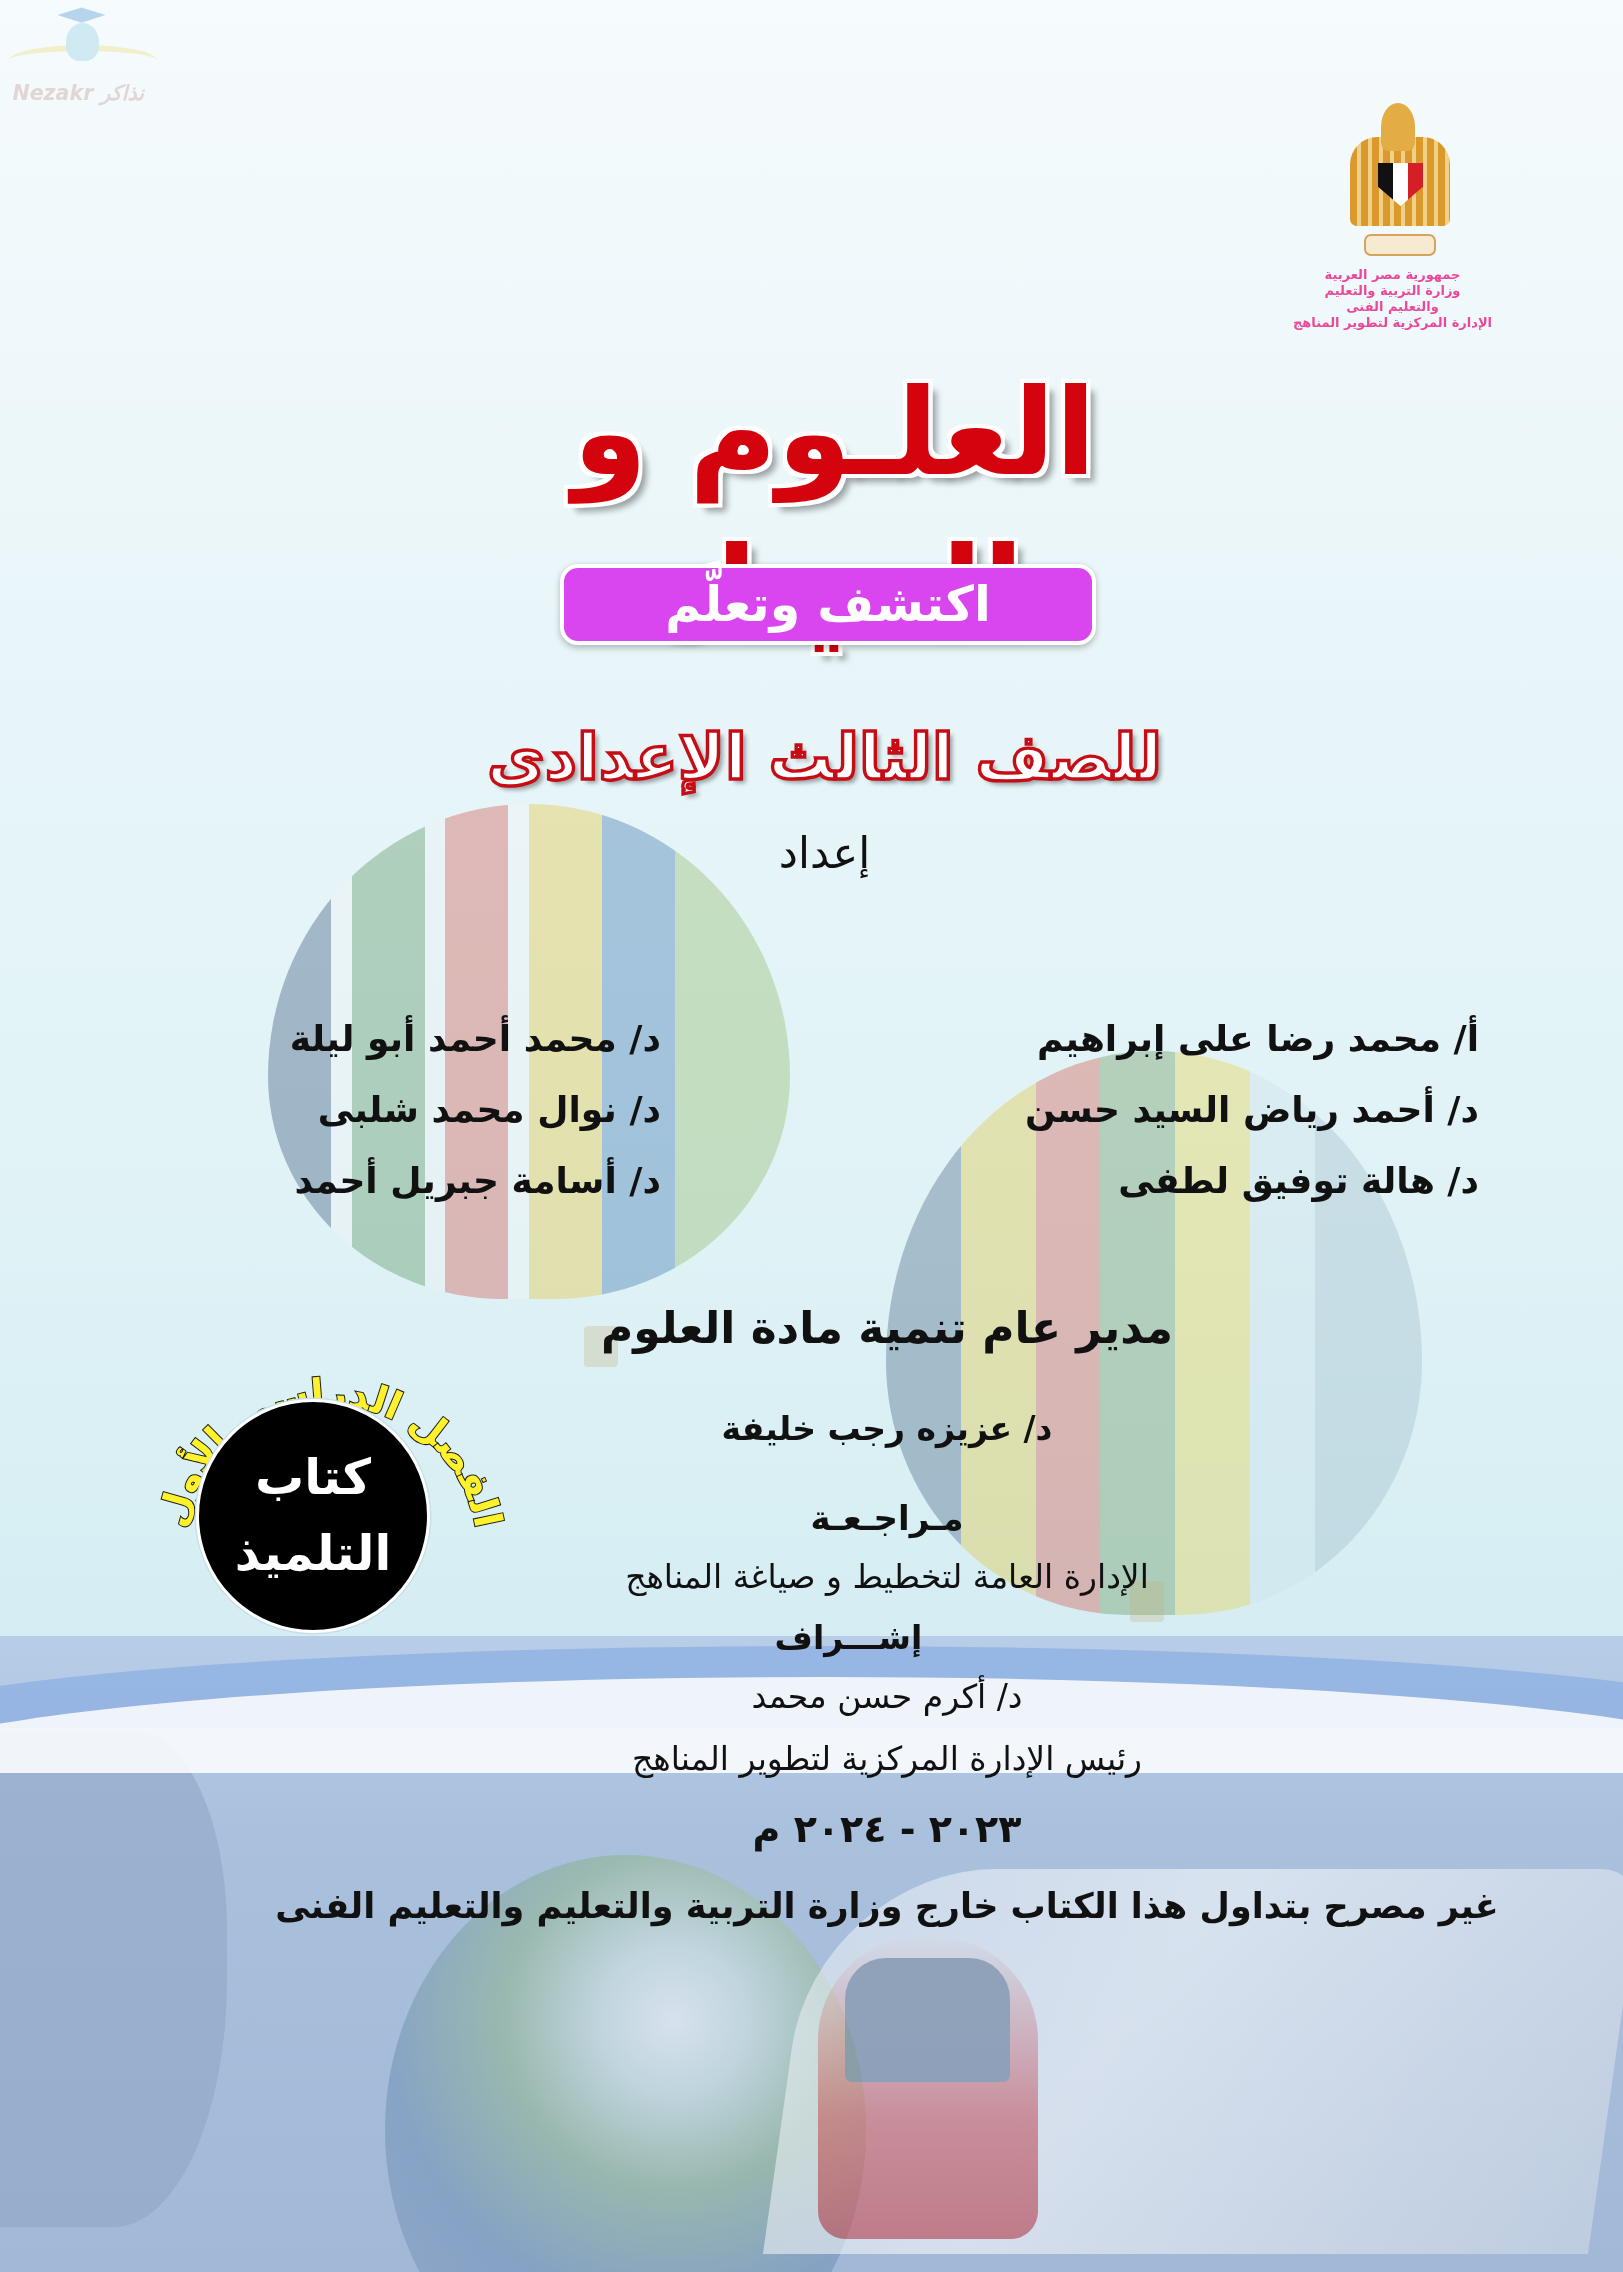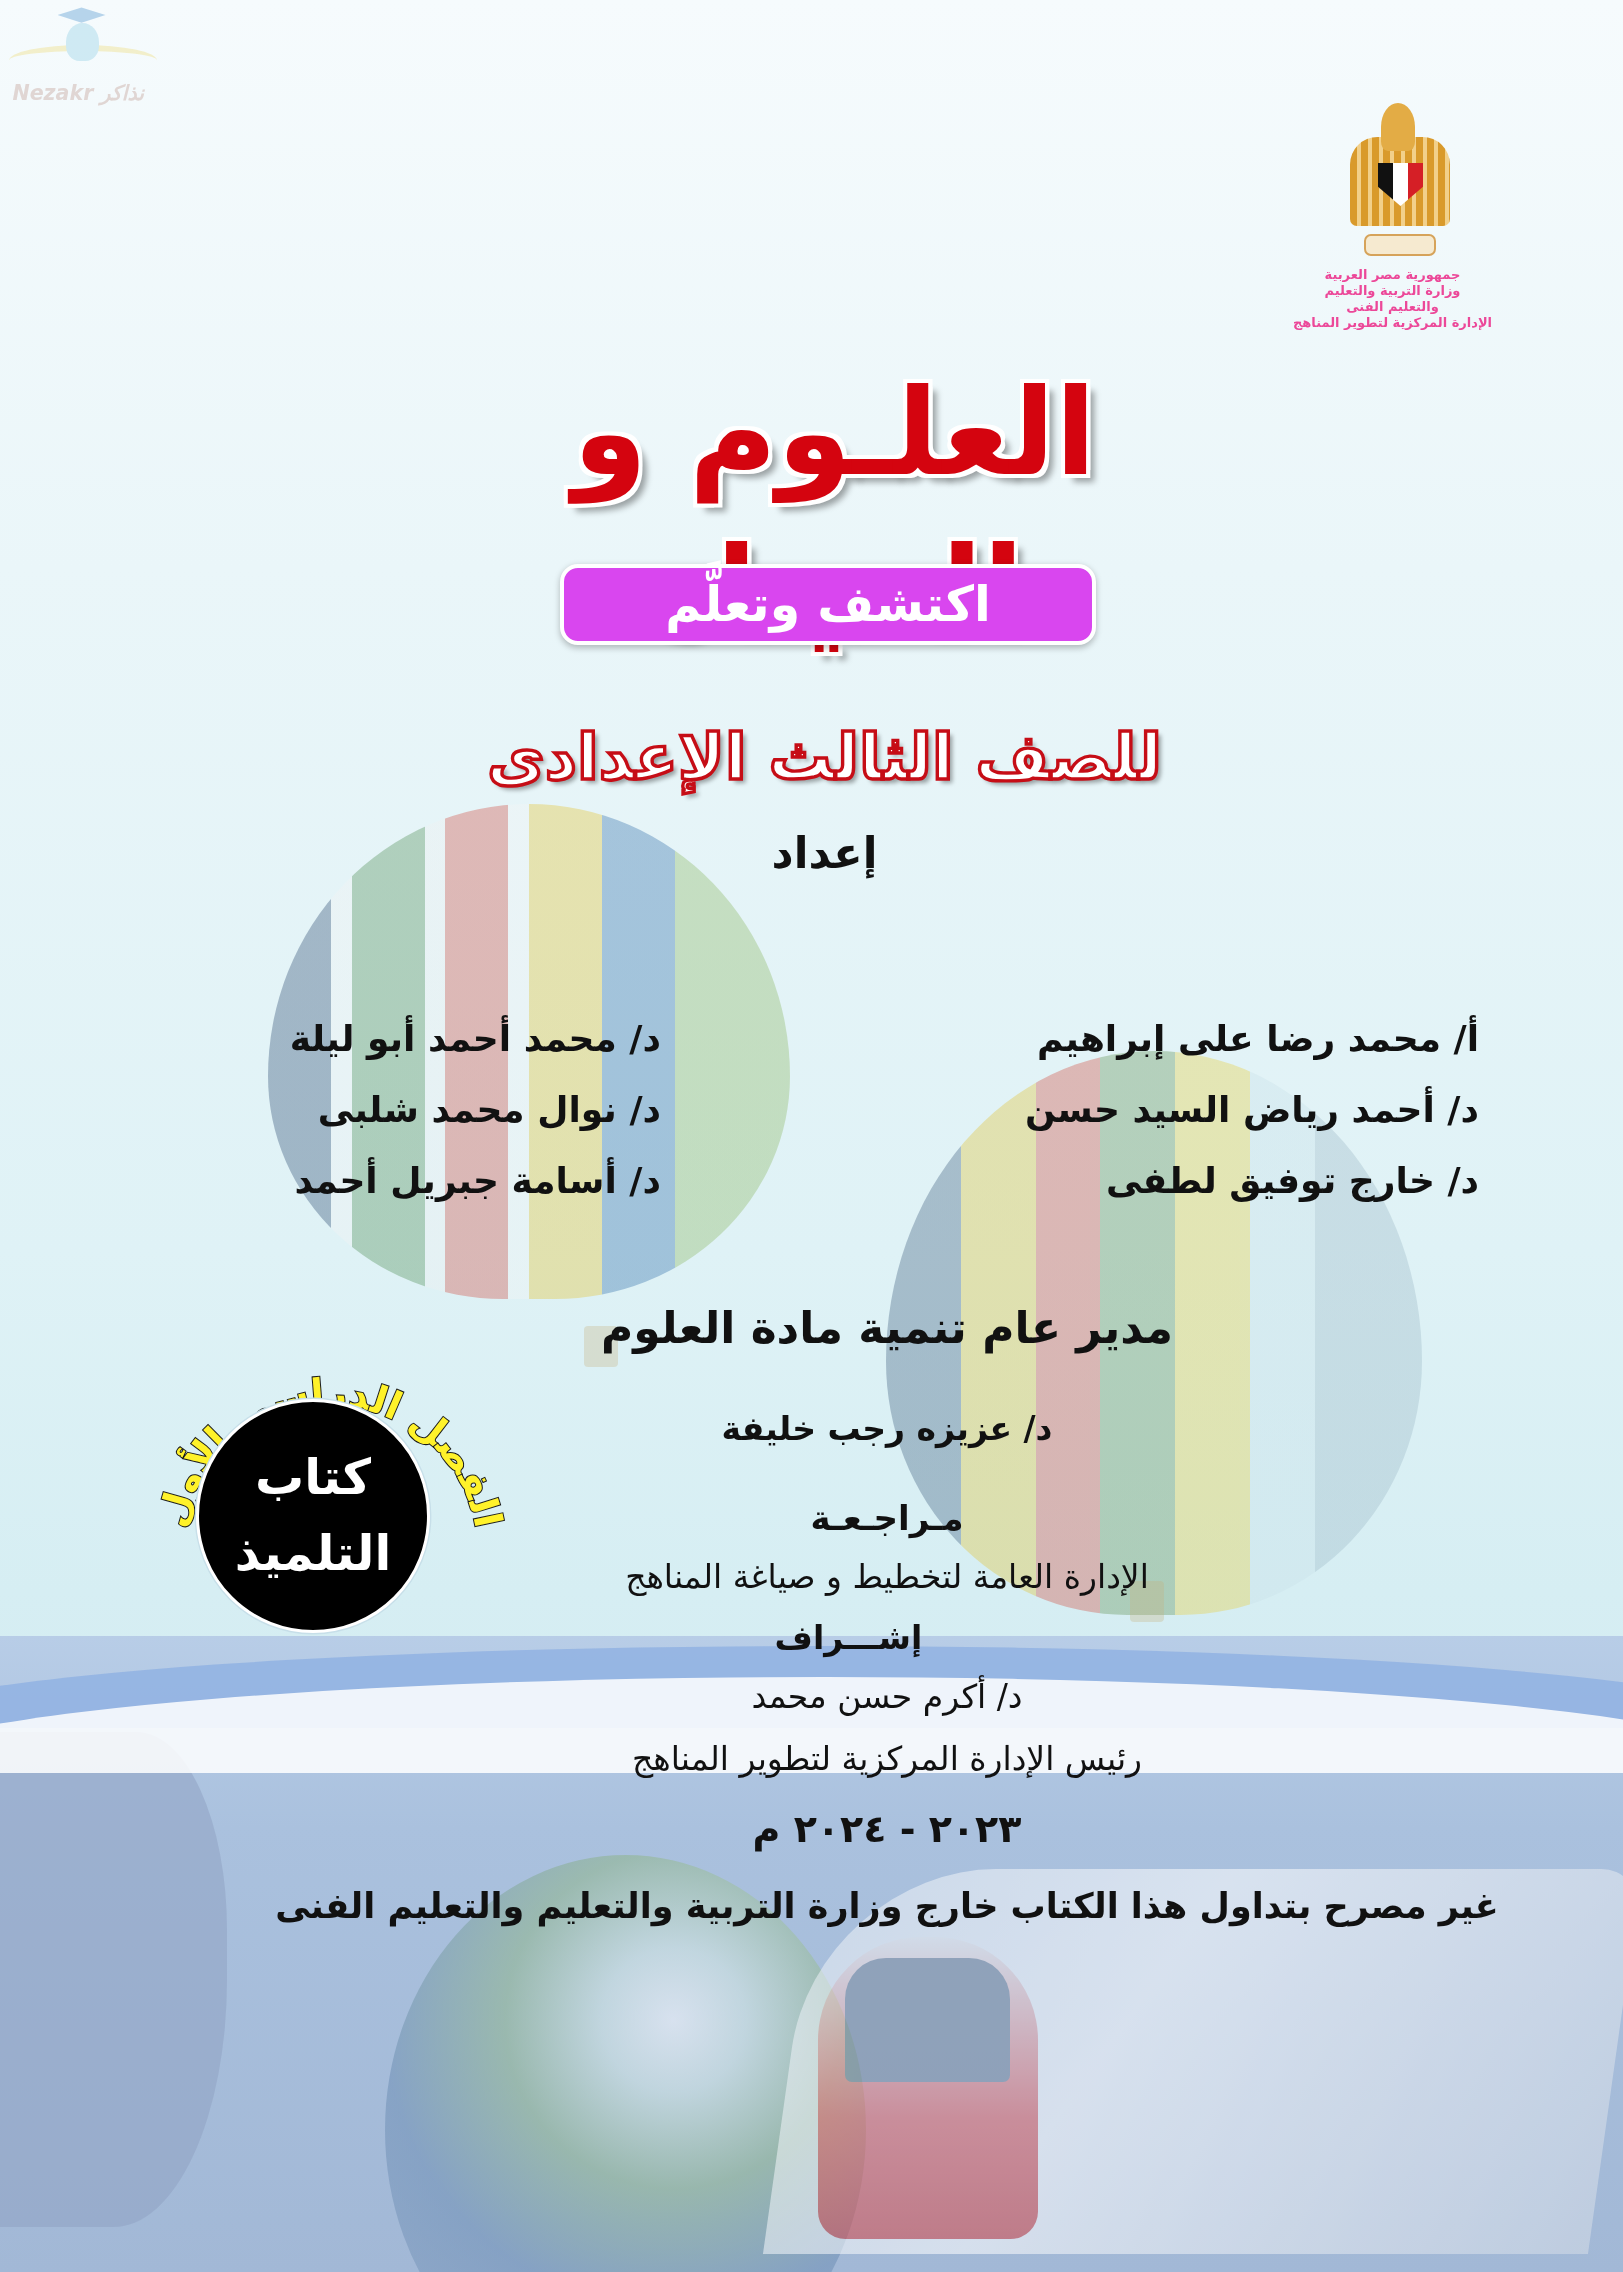--- a/index.html
+++ b/index.html
@@ -58,21 +58,21 @@
     font-family: "DejaVu Sans", sans-serif; font-weight: bold; font-size: 120px; line-height: 158px; color: #d4040f;
     text-shadow: 4.1px 4.1px 0 #ffffff, -4.1px -4.1px 0 #ffffff, 4.1px -4.1px 0 #ffffff, -4.1px 4.1px 0 #ffffff, 8.2px 8.2px 6.9px rgba(0,0,0,.35); }
   .pill { position: absolute; left: 560px; top: 564px; width: 536px; height: 81px; border-radius: 18px;
     background: #d946ef; border: 4.1px solid #ffffff; box-shadow: 0 2.7px 6.9px rgba(0,0,0,.25);
     display: flex; align-items: center; justify-content: center; }
   .pill-text { color: #ffffff; font-weight: bold; font-size: 49px; }
   .grade { position: absolute; left: 481px; top: 677px; width: 687px; text-align: center;
     font-weight: bold; font-size: 63px; color: #ffffff; -webkit-text-stroke: 3.4px #c60d16;
     text-shadow: 4.1px 4.1px 4.1px rgba(0,0,0,.35); margin-top: 44px; }
   .prepared-by { position: absolute; left: 687px; top: 828px; width: 275px; text-align: center;
-    font-weight: bold; font-size: 43px; color: #111; }
+    font-weight: normal; font-size: 43px; color: #111; }
 
   .authors-col { position: absolute; font-weight: bold; font-size: 36px; color: #111; line-height: 71px; white-space: nowrap; }
   .authors-right { right: 144px; top: 1003px; text-align: right; }
   .authors-left { right: 962px; top: 1003px; text-align: right; }
 
   .center-line { position: absolute; left: 0; width: 1623px; text-align: center; color: #111; white-space: nowrap; }
   .director-title { top: 1302px; font-weight: bold; font-size: 44px; left: 0; padding-left: 151px; }
   .director-name { top: 1409px; font-weight: bold; font-size: 33px; left: 0; padding-left: 151px; }
   .review-label { top: 1498px; font-weight: bold; font-size: 34px; letter-spacing: 12.4px; left: 0; padding-left: 151px; }
   .review-dept { top: 1557px; font-size: 33px; font-family: "DejaVu Serif", serif; left: 0; padding-left: 151px; }
@@ -136,21 +136,21 @@
 <div class="main-title">العلـوم و الحيـاة</div>
 <div class="pill">
   <span class="pill-text">اكتشف وتعلَّم</span>
 </div>
 <div class="grade">للصف الثالث الإعدادى</div>
 <div class="prepared-by">إعداد</div>
 
 <div class="authors-col authors-right">
   <div>أ/ محمد رضا على إبراهيم</div>
   <div>د/ أحمد رياض السيد حسن</div>
-  <div>د/ خارج توفيق لطفى</div>
+  <div>د/ هالة توفيق لطفى</div>
 </div>
 <div class="authors-col authors-left">
   <div>د/ محمد أحمد أبو ليلة</div>
   <div>د/ نوال محمد شلبى</div>
   <div>د/ أسامة جبريل أحمد</div>
 </div>
 
 <div class="center-line director-title">مدير عام تنمية مادة العلوم</div>
 <div class="center-line director-name">د/ عزيزه رجب خليفة</div>
 <div class="center-line review-label">مـراجـعـة</div>

